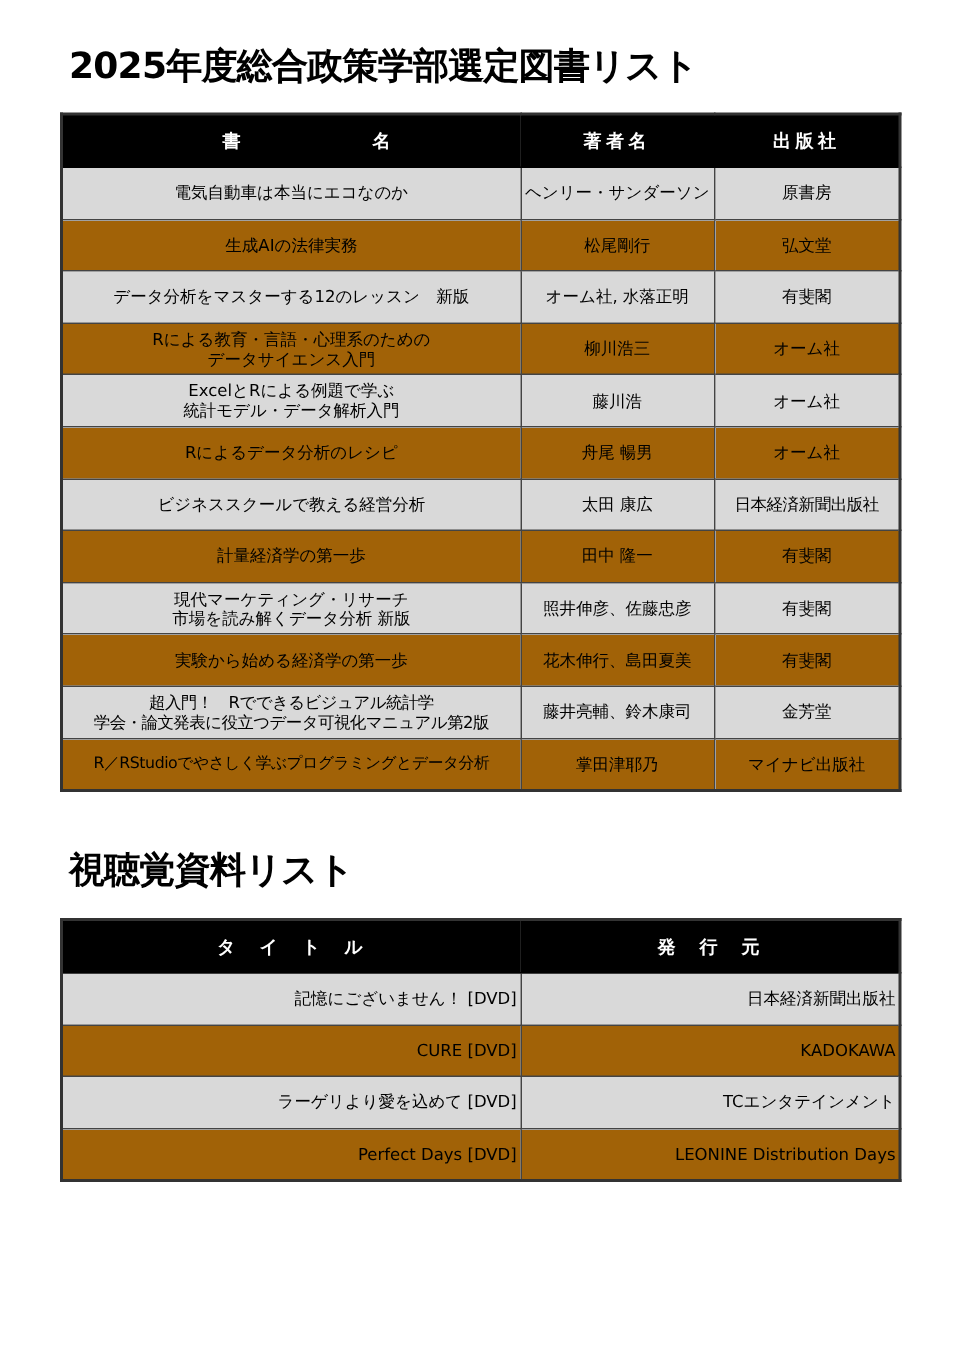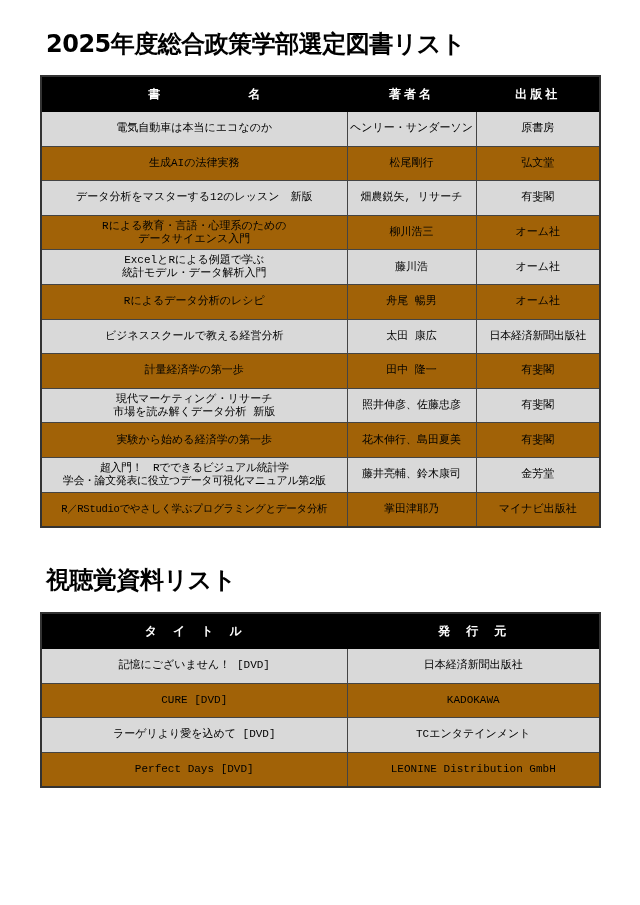--- a/index.html
+++ b/index.html
@@ -3,29 +3,29 @@
 <meta charset="utf-8">
 <style>
   html, body { margin: 0; padding: 0; background: #ffffff; }
   body { width: 640px; height: 905px; position: relative; overflow: hidden;
          font-family: "DejaVu Sans", "Liberation Sans", sans-serif; color: #000; }
   .title { position: absolute; left: 46px; font-weight: bold; font-size: 24px;
            letter-spacing: -0.5px; line-height: 1; margin: 0; }
   #title-books { top: 32px; }
   #title-av { top: 568px; }
   table { position: absolute; left: 40px; width: 559px; border-collapse: collapse;
-          table-layout: fixed; border: 2px solid #333; font-family: Liberation Mono, monospace; }
+          table-layout: fixed; border: 2px solid #333; }
   #books-table { top: 75px; }
   #av-table { top: 612px; }
   th { background: #000; color: #fff; font-weight: bold; font-size: 12px; height: 34px;
        padding: 0; text-align: center; border: 1px solid #000; }
   td { font-size: 11px; text-align: center; border: 1.5px solid #444; padding: 0 2px;
        line-height: 13px; overflow: hidden; white-space: nowrap; margin-left: 44px; }
   #books-table td { height: 33.6px; }
-  #av-table td { height: 33.6px; }
+  #av-table td { height: 33.6px; text-align: right; }
   tr.shade td { background: #d9d9d9; }
   tr.plain td { background: #a16207; }
   .hdr-spaced { letter-spacing: 3px; margin-top: 15px; }
 </style>
 </head>
 <body>
 
 <h1 class="title" id="title-books">2025年度総合政策学部選定図書リスト</h1>
 
 <table id="books-table">
@@ -51,21 +51,21 @@
       <td>ヘンリー・サンダーソン</td>
       <td>原書房</td>
     </tr>
     <tr class="plain">
       <td>生成AIの法律実務</td>
       <td>松尾剛行</td>
       <td>弘文堂</td>
     </tr>
     <tr class="shade">
       <td>データ分析をマスターする12のレッスン　新版</td>
-      <td>畑農鋭矢, リサーチ</td>
+      <td>オーム社, 水落正明</td>
       <td>有斐閣</td>
     </tr>
     <tr class="plain">
       <td>
         <div>Rによる教育・言語・心理系のための</div>
         <div>データサイエンス入門</div>
       </td>
       <td>柳川浩三</td>
       <td>オーム社</td>
     </tr>
@@ -142,16 +142,16 @@
     <tr class="plain">
       <td>CURE [DVD]</td>
       <td>KADOKAWA</td>
     </tr>
     <tr class="shade">
       <td>ラーゲリより愛を込めて [DVD]</td>
       <td>TCエンタテインメント</td>
     </tr>
     <tr class="plain">
       <td>Perfect Days [DVD]</td>
-      <td>LEONINE Distribution GmbH</td>
+      <td>LEONINE Distribution Days</td>
     </tr>
   </tbody>
 </table>
 
 </body></html>

